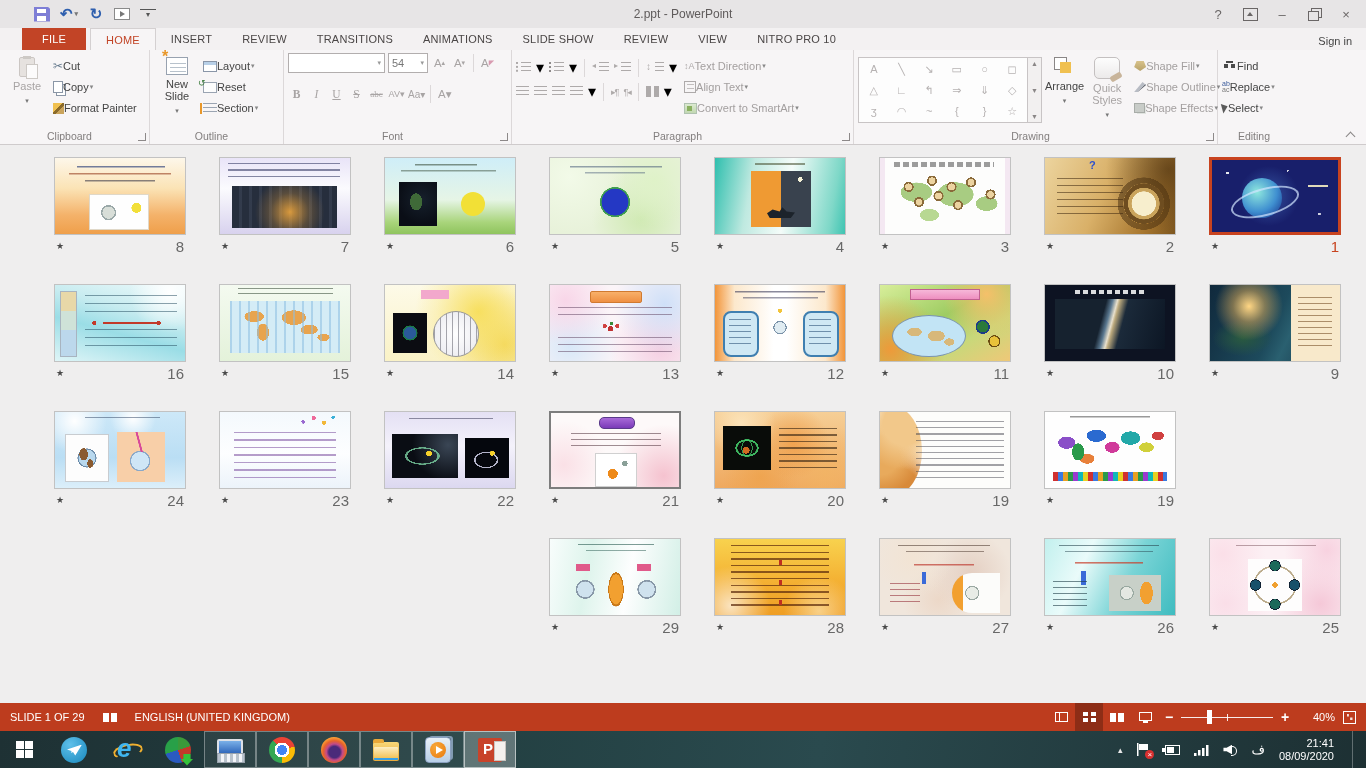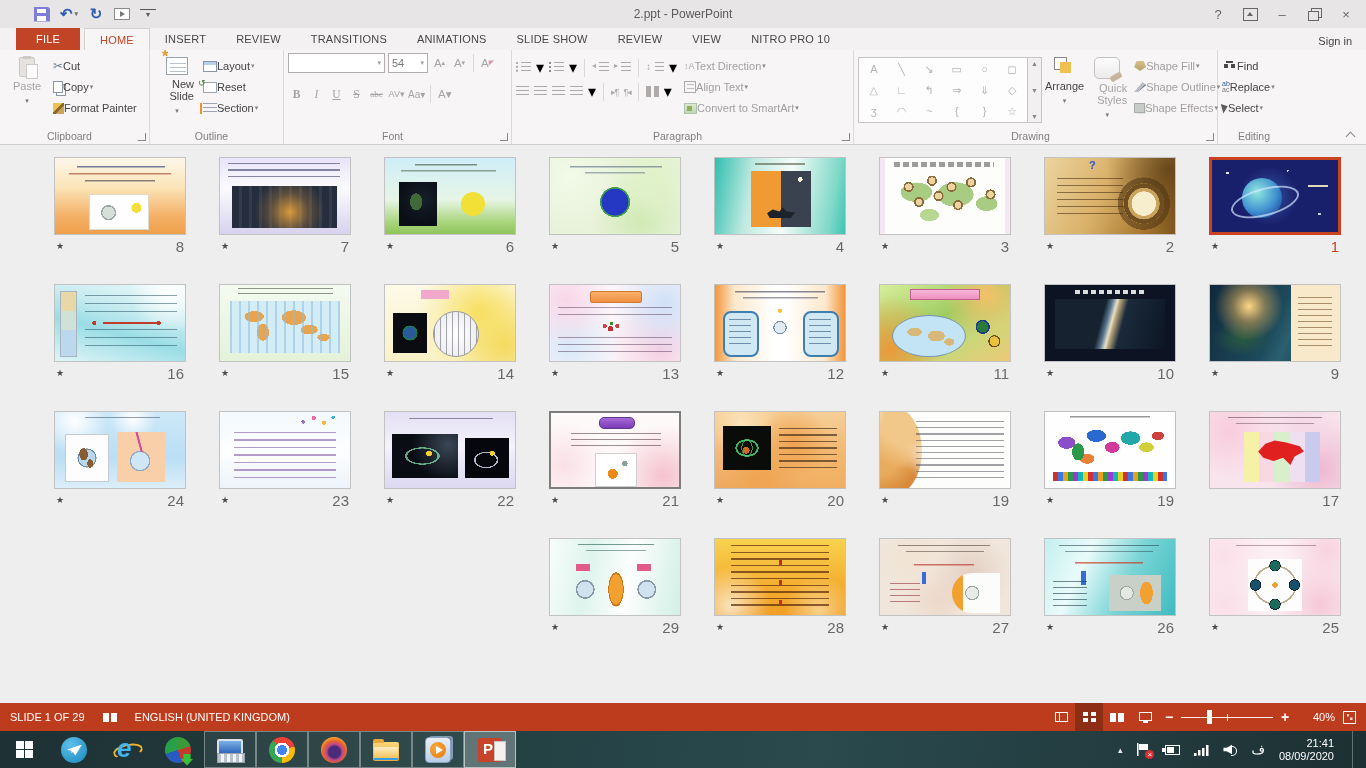--- a/index.html
+++ b/index.html
@@ -21,32 +21,32 @@
   .wc{width:28px;height:22px;display:flex;align-items:center;justify-content:center;font-size:13px;color:#6a6666}
   .wc-ribbon-display-options{position:relative}
   .wc-ribbon-display-options::before{content:"";width:13px;height:11px;border:1px solid #6a6666;display:block}
   .wc-ribbon-display-options::after{content:"";position:absolute;left:11px;top:9px;border-left:3px solid transparent;border-right:3px solid transparent;border-bottom:4px solid #6a6666}
   .wc-restore{position:relative}
   .wc-restore::before{content:"";position:absolute;width:9px;height:8px;border:1px solid #6a6666;left:11px;top:5px}
   .wc-restore::after{content:"";position:absolute;width:9px;height:8px;border:1px solid #6a6666;background:#e7e5e6;left:8px;top:8px}
 
   
   .tabrow{height:22px;background:#f3f1f2;display:flex;align-items:flex-end;position:relative;flex:none}
-  .tabs{display:flex;height:22px;align-items:stretch;padding-left:16px}
+  .tabs{display:flex;height:22px;align-items:stretch;padding-left:22px}
   .tab{padding:0 15px;font-size:11px;color:#4a4646;display:flex;align-items:center;letter-spacing:.2px;cursor:default}
   .tab.file{background:#c24426;color:#fff;padding:0 20px;margin-right:4px}
   .tab.active{background:#f7f5f6;color:#c24426;border:1px solid #d4d0d1;border-bottom:none}
   .signin{position:absolute;right:14px;bottom:3px;font-size:11px;color:#444}
 
   
   .ribbon{height:95px;background:#f7f5f6;border-bottom:1px solid #cfcbcc;display:flex;flex:none;position:relative}
   .grp{position:relative;border-right:1px solid #dcd8d9;padding:3px 4px 16px;display:flex;gap:3px}
   .grp-label{position:absolute;bottom:2px;left:0;right:10px;text-align:center;font-size:10.5px;color:#827e7e}
   .dlg{position:absolute;right:3px;bottom:3px;width:8px;height:8px;border-right:1.5px solid #8d8989;border-bottom:1.5px solid #8d8989}
-  .bigbtn{width:46px;display:flex;flex-direction:column;align-items:center;justify-content:flex-start;gap:3px;padding-top:4px;font-size:11px;color:#444;text-align:right;line-height:12px}
+  .bigbtn{width:46px;display:flex;flex-direction:column;align-items:center;justify-content:flex-start;gap:3px;padding-top:4px;font-size:11px;color:#444;text-align:center;line-height:12px}
   .bigbtn .cap{white-space:normal}
   .bigbtn .darr{font-size:7px;color:#777}
   .bigbtn.dis{color:#a8a4a4}
   .smallcol{display:flex;flex-direction:column;justify-content:flex-start;gap:3px;padding-top:4px}
   .sbtn{display:flex;align-items:center;gap:0;font-size:11px;color:#444;height:18px;white-space:nowrap}
   .sbtn.dis{color:#a39f9f}
   .sbtn .darr{font-size:7px;color:#888;margin-left:1px}
 
   .ic{display:inline-block;flex:none}
   .ic-cut::before{content:"✂";font-size:12px;color:#64788c}
@@ -689,27 +689,20 @@
             <span class="snum">19</span>
           </div>
         </div>
         <div class="cell">
           <div class="thumb a18"></div>
           <div class="slab">
             <span class="star">★</span>
             <span class="snum">19</span>
           </div>
         </div>
-        <div class="cell">
-          <div class="thumb a17"></div>
-          <div class="slab">
-            <span class="star" style="visibility: hidden;">★</span>
-            <span class="snum">17</span>
-          </div>
-        </div>
         <div class="cell" style="grid-column-start: 4;">
           <div class="thumb a29"></div>
           <div class="slab">
             <span class="star">★</span>
             <span class="snum">29</span>
           </div>
         </div>
         <div class="cell">
           <div class="thumb a28"></div>
           <div class="slab">

